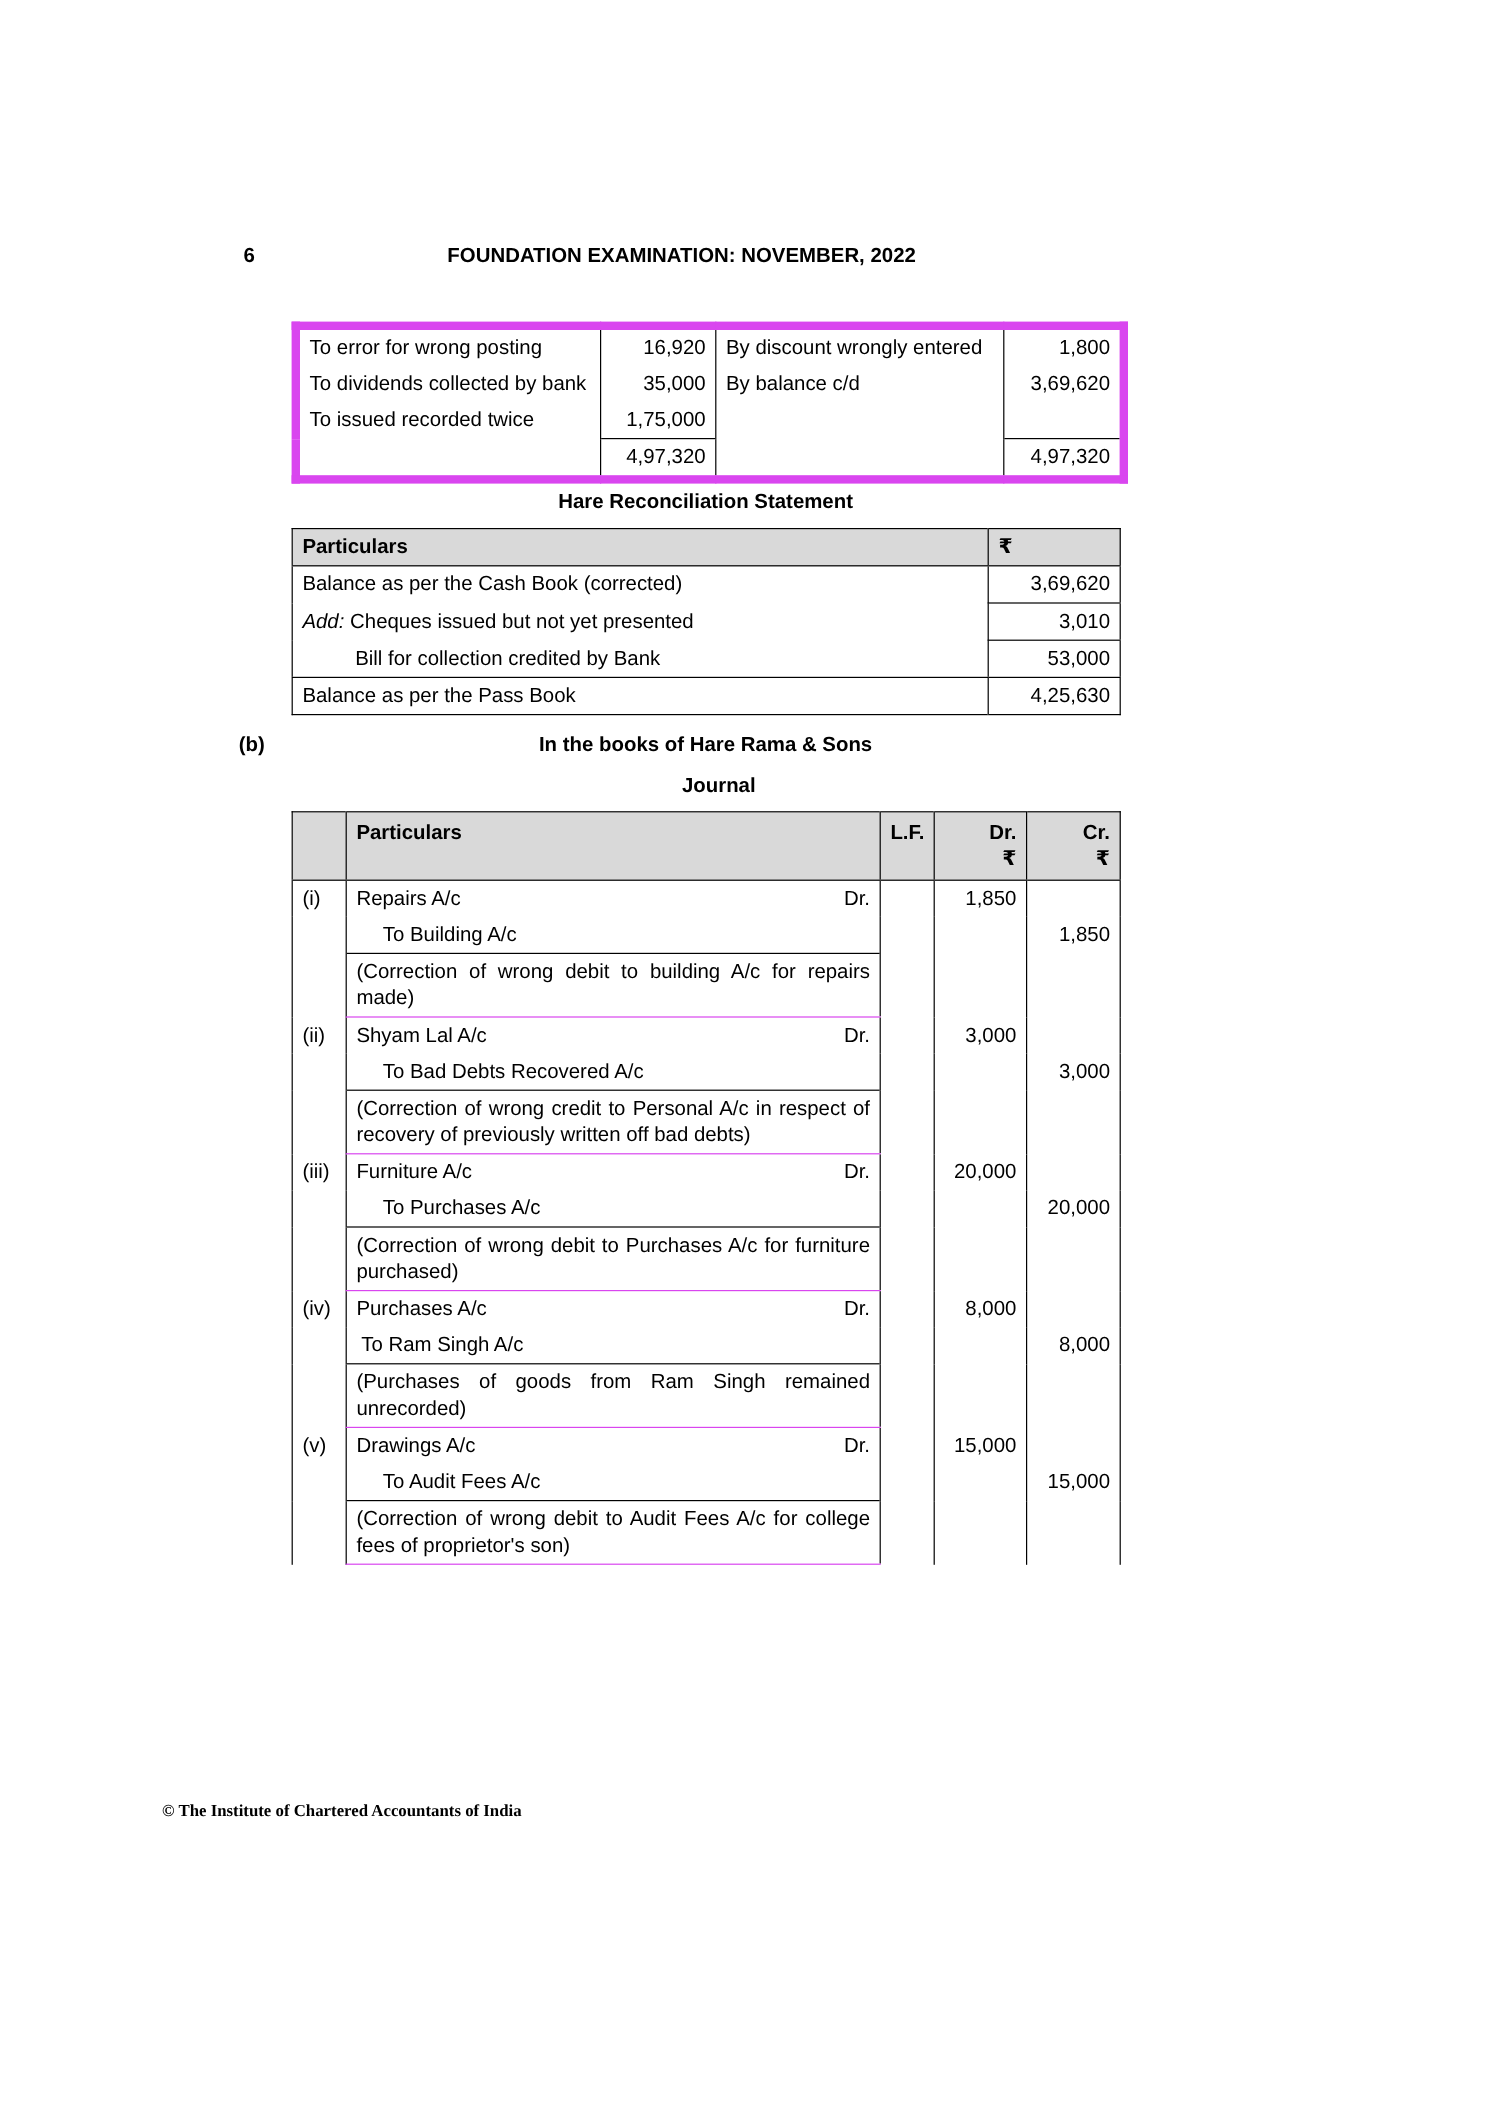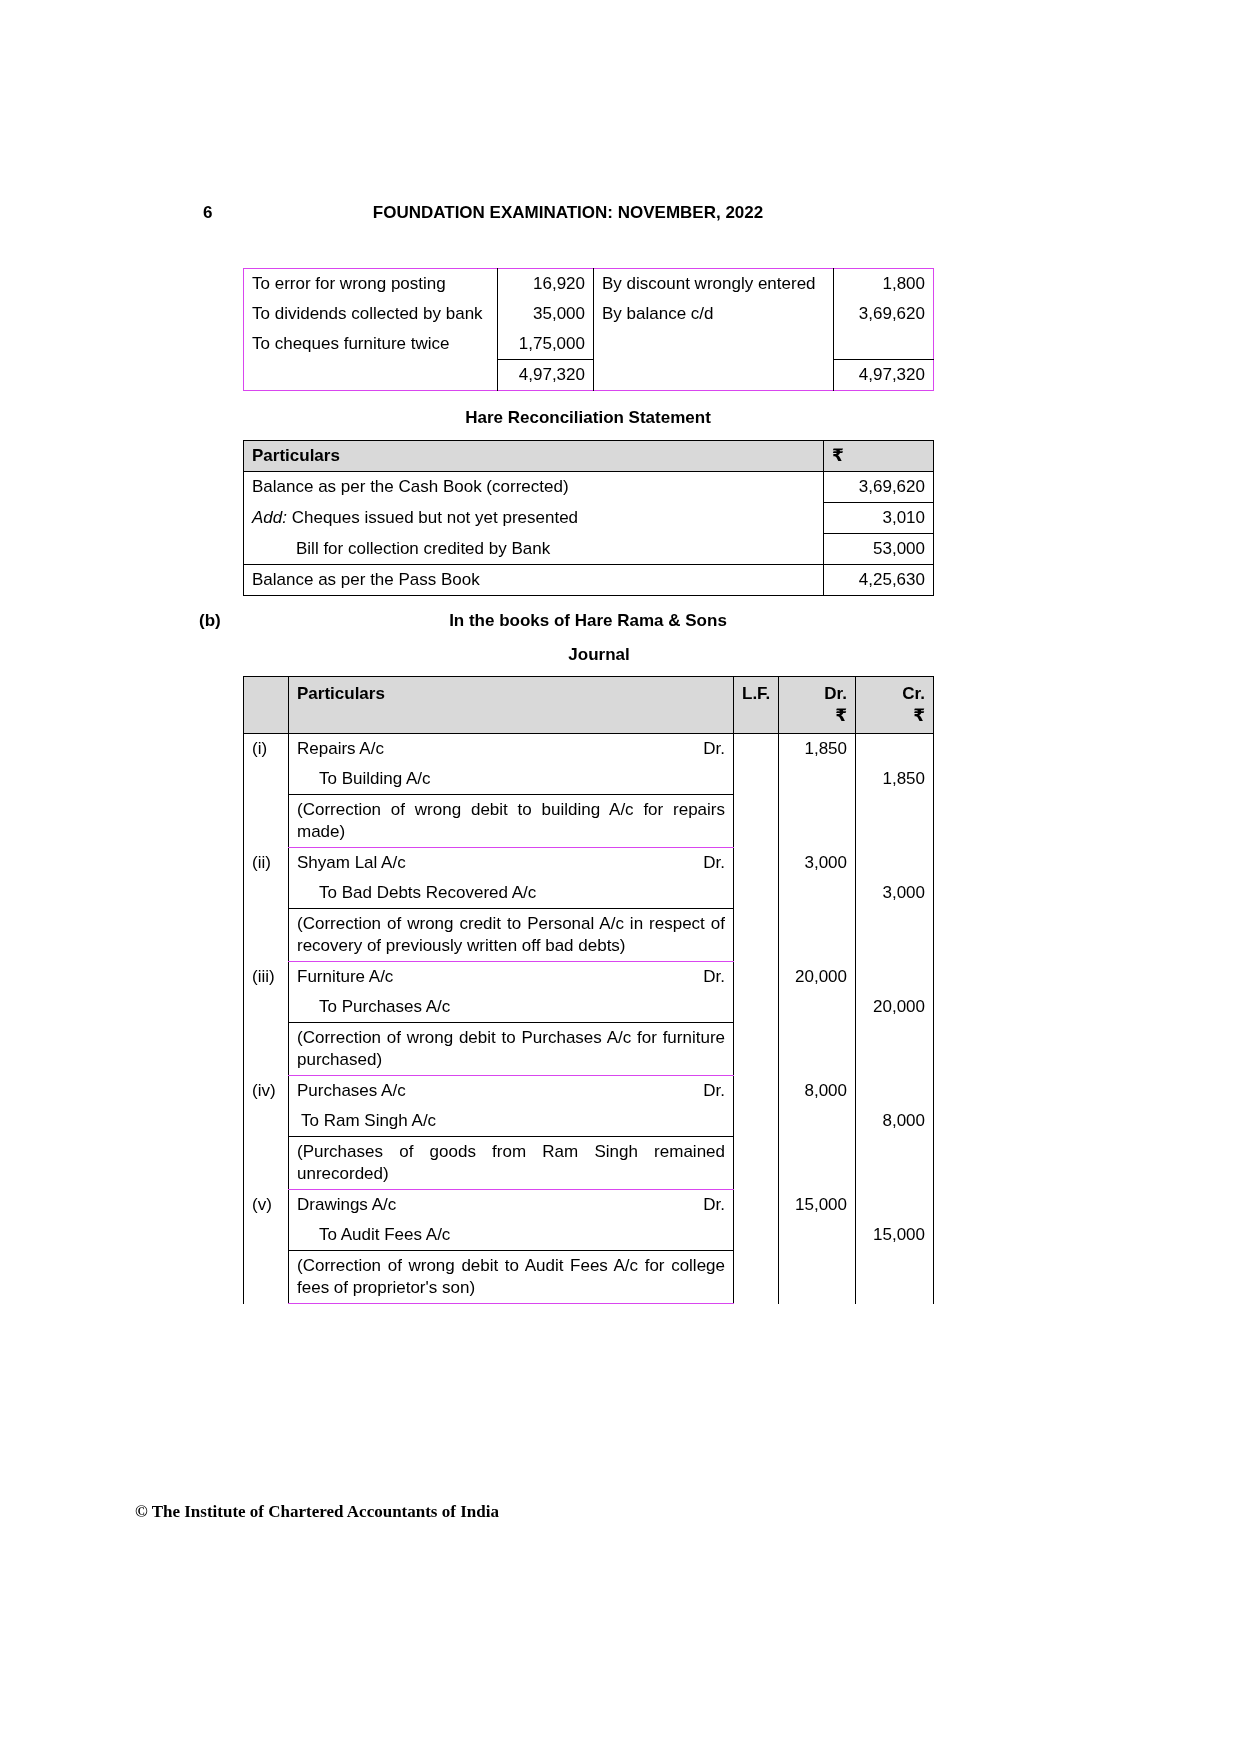--- a/index.html
+++ b/index.html
@@ -17,21 +17,21 @@
   .exam-title { text-align:center; font-weight:bold; }
 
   table { border-collapse:collapse; table-layout:fixed; width:690px; }
   td, th { vertical-align:top; line-height:22px; padding:4px 8px; }
   .v { border-left:1px solid #000; }
   .num { text-align:right; }
   .bb { border-bottom:1px solid #000; }
   .it { font-style:italic; }
 
   
-  .cashbook-table { position:absolute; top:268px; left:243px; border:1px solid #d946ef; }
+  .cashbook-table { position:absolute; top:268px; left:243px; border:7px solid #d946ef; }
   .cashbook-table td { white-space:nowrap; overflow:hidden; }
   .total-line { border-top:1px solid #000; }
 
   
   .brs-title { position:absolute; top:408px; left:243px; width:690px; text-align:center; font-weight:bold; }
   .brs-table { position:absolute; top:440px; left:243px; border:1px solid #000; }
   .brs-table thead th { background:#d9d9d9; border-bottom:1px solid #000; font-weight:bold; text-align:left; }
   .brs-table .indent2 { padding-left:52px; }
 
   
@@ -44,21 +44,21 @@
   .journal-table thead th { background:#d9d9d9; border-bottom:1px solid #000; font-weight:bold; text-align:left; padding:6px 8px; }
   .journal-table thead th.lf-h { text-align:center; }
   .journal-table thead th.num-h { text-align:right; }
   .debit-flex { display:flex; justify-content:space-between; }
   .credit-cell { padding-left:30px; }
   .credit-cell.small-indent { padding-left:12px; }
   .narr-cell { border-top:1px solid #000; border-bottom:1px solid #d946ef; text-align:justify;margin-top:32px; }
 
   .footer {
     position:absolute; top:1502px; left:135px;
-    font-family:"Liberation Serif","DejaVu Serif",serif; font-weight:bold; font-size:17px;
+    font-family:"Liberation Serif","DejaVu Serif",serif; font-weight:bold; font-size:14px;
   }
 </style>
 </head>
 <body>
 
 <div class="page">
 
   <div class="header-band">
     <span class="page-num">6</span>
     <div class="exam-title">FOUNDATION EXAMINATION: NOVEMBER, 2022</div>
@@ -78,21 +78,21 @@
         <td class="v">By discount wrongly entered</td>
         <td class="v num">1,800</td>
       </tr>
       <tr>
         <td>To dividends collected by bank</td>
         <td class="v num">35,000</td>
         <td class="v">By balance c/d</td>
         <td class="v num">3,69,620</td>
       </tr>
       <tr>
-        <td>To cheques furniture twice</td>
+        <td>To issued recorded twice</td>
         <td class="v num">1,75,000</td>
         <td class="v"></td>
         <td class="v num"></td>
       </tr>
       <tr>
         <td></td>
         <td class="v num total-line">4,97,320</td>
         <td class="v"></td>
         <td class="v num total-line">4,97,320</td>
       </tr>

